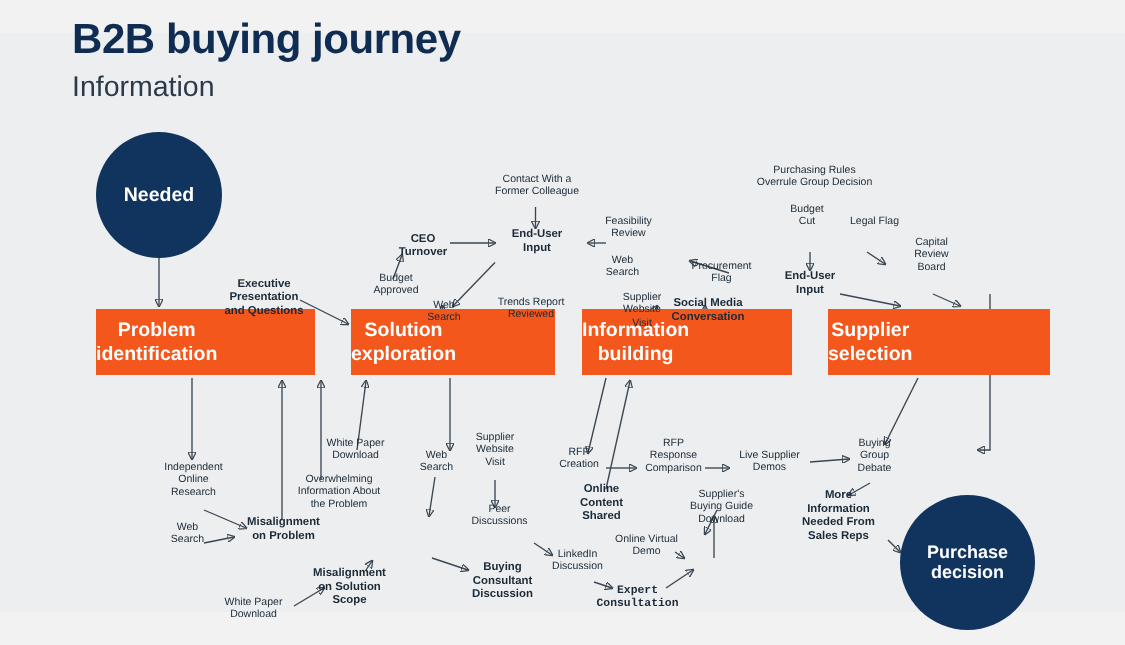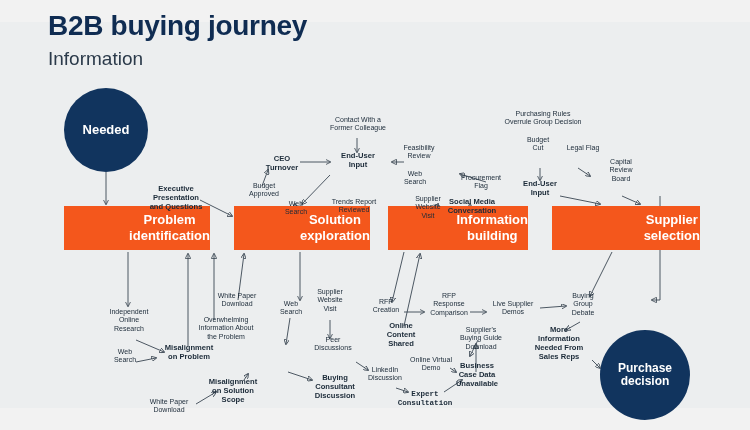--- a/index.html
+++ b/index.html
@@ -7,21 +7,21 @@
   #stage{position:relative;width:750px;height:430px;background:#0ea5e9;}
   .band{position:absolute;left:0;right:0;background:#f2f2f2;}
   #band-top{top:0;height:22px;}
   #band-bottom{bottom:0;height:22px;}
   #canvas{position:absolute;left:0;top:22px;width:750px;height:386px;background:#eceeef;}
   .title{position:absolute;left:48px;top:10px;font-size:28px;font-weight:bold;color:#0f2c52;letter-spacing:-0.3px;}
   .subtitle{position:absolute;left:48px;top:48px;font-size:19px;color:#2b3a4a;font-weight:normal;}
   .circle{position:absolute;border-radius:50%;background:#11345e;color:#fff;display:flex;align-items:center;justify-content:center;text-align:center;font-weight:bold;line-height:1.1;}
   #start-circle{left:64px;top:88px;width:84px;height:84px;font-size:13px;}
   #purchase-circle{left:600px;top:330px;width:90px;height:90px;font-size:12px;}
-  .stage-box{position:absolute;background:#f4571c;color:#ffffff;font-weight:bold;display:flex;align-items:center;justify-content:flex-end;text-align:center;font-size:13px;line-height:1.2;}
+  .stage-box{position:absolute;background:#f4571c;color:#ffffff;font-weight:bold;display:flex;align-items:center;justify-content:flex-start;text-align:center;font-size:13px;line-height:1.2;}
   #stage-problem{left:64px;top:206px;width:146px;height:44px;}
   #stage-solution{left:234px;top:206px;width:136px;height:44px;}
   #stage-requirements{left:388px;top:206px;width:140px;height:44px;}
   #stage-supplier{left:552px;top:206px;width:148px;height:44px;}
   .node{position:absolute;text-align:center;color:#1b2a38;font-size:7px;line-height:1.18;}
   .node.b{font-weight:bold;font-size:7.6px;}
   svg#wires{position:absolute;left:0;top:0;width:750px;height:430px;overflow:visible;}
   svg#wires line, svg#wires path{stroke:#3a4652;stroke-width:0.9;fill:none;}
 </style>
 </head>
@@ -226,23 +226,20 @@
 Content
 Shared</div>
   <div class="node" style="left: 424px; top: 292px; width: 50px; white-space: pre-line;">RFP
 Response
 Comparison</div>
   <div class="node" style="left: 450px; top: 326px; width: 62px; white-space: pre-line;">Supplier's
 Buying Guide
 Download</div>
   <div class="node" style="left: 400px; top: 356px; width: 62px; white-space: pre-line;">Online Virtual
 Demo</div>
-  <div class="node b" style="left: 450px; top: 362px; width: 54px; white-space: pre-line;">Business
-Case Data
-Unavailable</div>
   <div class="node b" style="left: 396px; top: 390px; width: 58px; white-space: pre-line; font-family: Liberation Mono, monospace;">Expert
 Consultation</div>
   <div class="node" style="left: 484px; top: 300px; width: 58px; white-space: pre-line;">Live Supplier
 Demos</div>
   <div class="node" style="left: 562px; top: 292px; width: 42px; white-space: pre-line;">Buying
 Group
 Debate</div>
   <div class="node b" style="left: 528px; top: 326px; width: 62px; white-space: pre-line;">More
 Information
 Needed From

